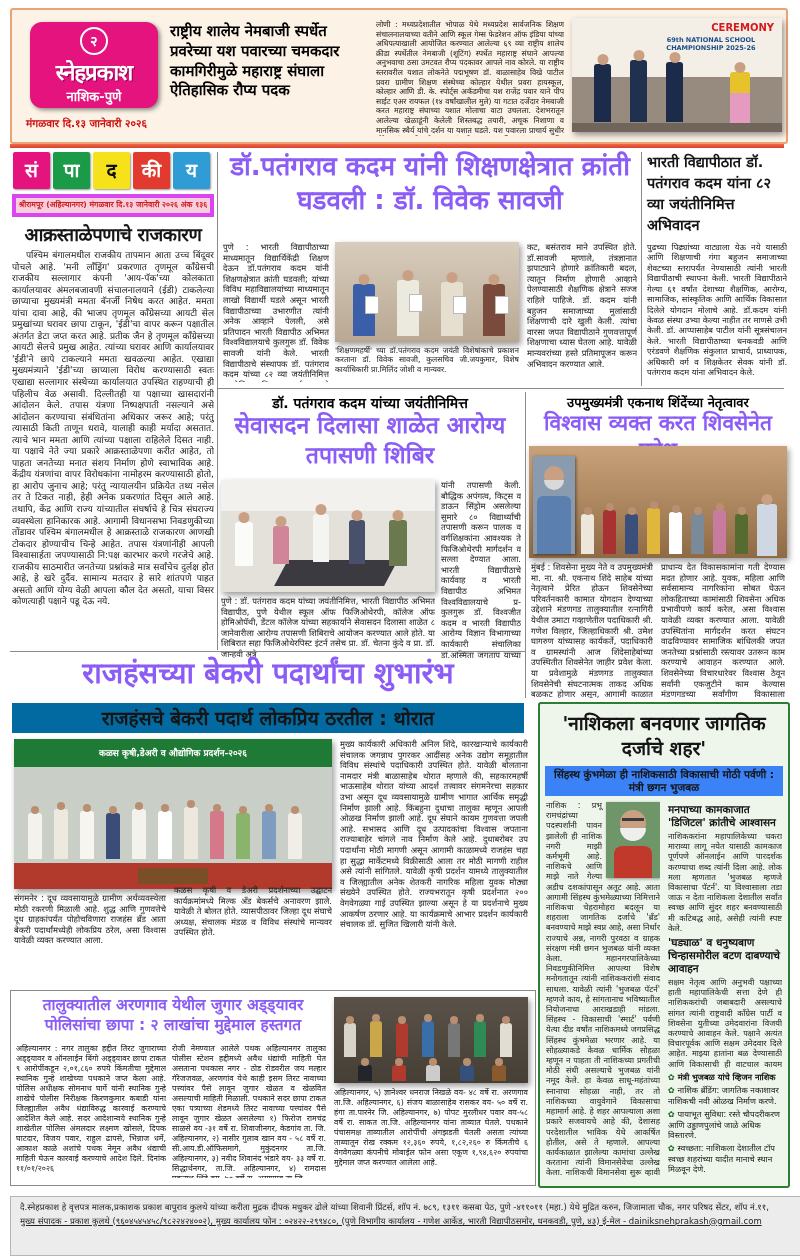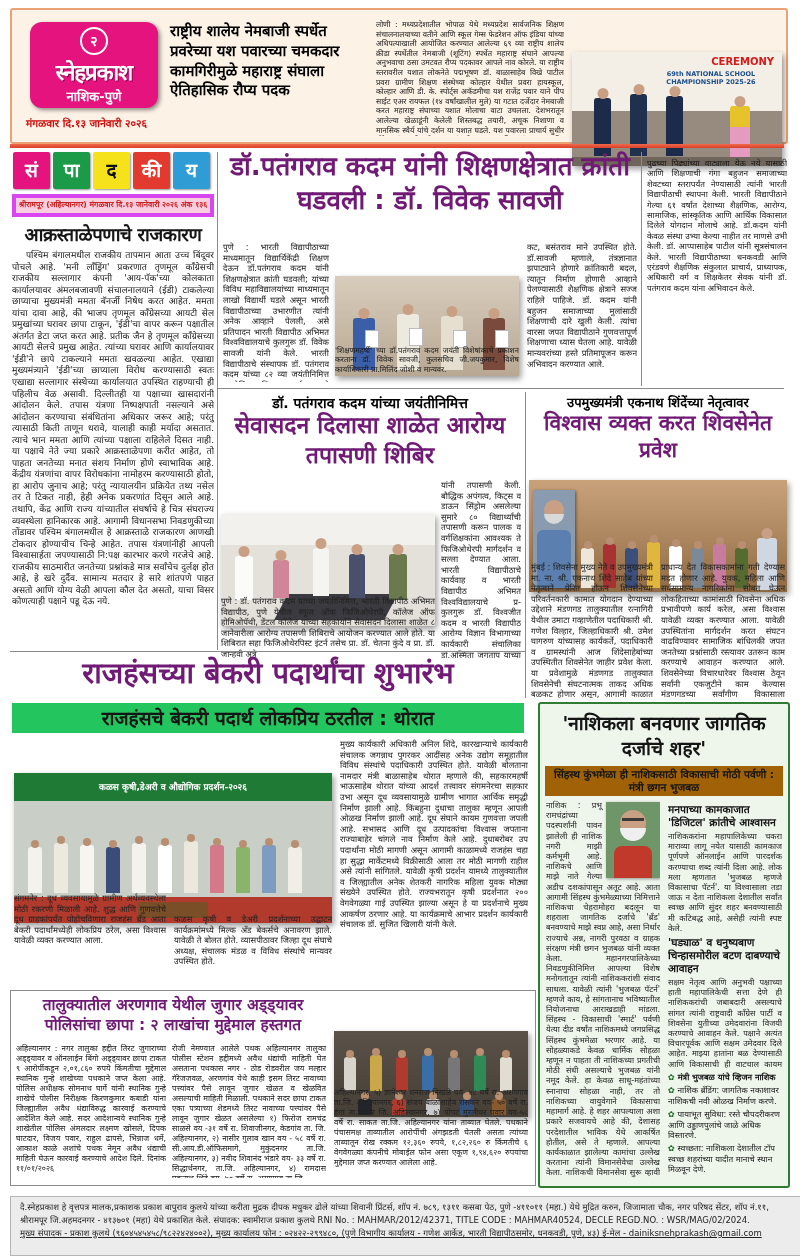--- a/index.html
+++ b/index.html
@@ -26,37 +26,37 @@
   .redrule{background:linear-gradient(#f0684a,#d9402a);}
 
   
   .ed-tile{width:37px;height:37px;display:inline-block;margin-right:3px;text-align:center;
            line-height:37px;font-size:19px;font-weight:bold;box-shadow:1px 1px 2px rgba(0,0,0,.4);border-radius:2px;}
   .ed-dateline{background:#f9cede;border:4px solid #d946ef;color:#c22;font-size:7.7px;font-weight:bold;
                text-align:center;line-height:14px;height:15px;}
   .ed-head{font-size:18.5px;font-weight:bold;text-align:center;letter-spacing:-0.4px;white-space:nowrap;}
 
   .kicker{font-weight:bold;text-align:center;color:#000;}
-  .headline{font-weight:bold;text-align:center;color:#701a75;line-height:1.3;}
-  .lavender{background:#22c55e;font-size:19px;font-weight:bold;text-align:center;line-height:30px;}
-
-  
-  .photo{position:absolute;box-shadow:2px 3px 6px rgba(0,0,0,.4);overflow:hidden;background:#cfc8bd;margin-top:34px;}
+  .headline{font-weight:bold;text-align:center;color:#8b5cf6;line-height:1.3;}
+  .lavender{background:#0369a1;font-size:19px;font-weight:bold;text-align:center;line-height:30px;}
+
+  
+  .photo{position:absolute;box-shadow:2px 3px 6px rgba(0,0,0,.4);overflow:hidden;background:#cfc8bd;}
   .fg{position:absolute;border-radius:3px 3px 0 0;}
   .fg::before{content:"";position:absolute;left:50%;top:-10px;transform:translateX(-50%);
               width:11px;height:11px;border-radius:50%;background:#c9a084;}
   .fg.s::before{width:8px;height:8px;top:-7px;background:#b98f72;}
   .banner-green{position:absolute;left:0;top:0;right:0;height:28px;background:#1e7a35;color:#fff;
                 font-size:9px;font-weight:bold;text-align:center;line-height:28px;}
   .carpet{position:absolute;left:0;bottom:0;right:0;height:26px;background:#b23a2c;}
 
   
   .greenbox{border:2px solid #2e7d32;background:#eef6ec;border-radius:3px;}
   .nb-head{font-size:19px;font-weight:bold;text-align:center;line-height:1.32;}
-  .nb-sub{background:#a16207;font-size:10.5px;font-weight:bold;text-align:center;line-height:13px;padding:2px 2px;}
+  .nb-sub{background:#3b82f6;font-size:10.5px;font-weight:bold;text-align:center;line-height:13px;padding:2px 2px;}
   .nb-subhead{font-size:10.5px;font-weight:bold;line-height:13px;margin:3px 0 2px;}
   .bullet{font-size:8.2px;line-height:10.4px;margin-top:3px;}
   .bullet::before{content:"✿ ";color:#1e6b24;}
   .bullet.b0{font-weight:bold;}
 
   .footer{background:#ececec;border:1px solid #b5b5b5;font-size:8.5px;line-height:12.5px;color:#222;padding:4px 9px;}
 
   .caption{font-size:7.6px;line-height:9.4px;}
 </style>
 </head>
@@ -107,20 +107,21 @@
     <div class="abs" style="left:30px;bottom:28px;width:12px;height:16px;background:#fff;border:1px solid #bbb;"></div>
     <div class="abs" style="left:74px;bottom:30px;width:12px;height:16px;background:#fff;border:1px solid #bbb;"></div>
     <div class="abs" style="left:118px;bottom:28px;width:12px;height:16px;background:#fff;border:1px solid #bbb;"></div>
     <div class="abs" style="left:160px;bottom:28px;width:12px;height:16px;background:#fff;border:1px solid #bbb;"></div>
   </div>
   <div class="abs caption just clip" style="left:335px;top:346px;width:184px;height:36px;">'शिक्षणमहर्षी' च्या डॉ.पतंगराव कदम जयंती विशेषांकाचे प्रकाशन करताना डॉ. विवेक सावजी, कुलसचिव जी.जयकुमार, विशेष कार्याधिकारी प्रा.मिलिंद जोशी व मान्यवर.</div>
   <div class="abs bodytxt just clip" style="left:527px;top:242px;width:110px;height:140px;">कट, बसंतराव माने उपस्थित होते. डॉ.सावजी म्हणाले, तंत्रज्ञानात झपाट्याने होणारे क्रांतिकारी बदल, त्यातून निर्माण होणारी आव्हाने पेलण्यासाठी शैक्षणिक क्षेत्राने सज्ज राहिले पाहिजे. डॉ. कदम यांनी बहुजन समाजाच्या मुलांसाठी शिक्षणाची दारे खुली केली. त्यांचा वारसा जपत विद्यापीठाने गुणवत्तापूर्ण शिक्षणाचा ध्यास घेतला आहे. यावेळी मान्यवरांच्या हस्ते प्रतिमापूजन करून अभिवादन करण्यात आले.</div>
 
   <div class="abs rule-v" style="left:641px;top:152px;height:234px;"></div>
   <div class="abs" style="left:647px;top:152px;width:140px;">
+    <div style="font-size:14.5px;font-weight:bold;line-height:1.45;">भारती विद्यापीठात डॉ. पतंगराव कदम यांना ८२ व्या जयंतीनिमित्त अभिवादन</div>
     <div class="just clip" style="margin-top:6px;height:142px;font-size:8.2px;line-height:10.4px;">पुढच्या पिढ्यांच्या वाट्याला येऊ नये यासाठी आणि शिक्षणाची गंगा बहुजन समाजाच्या शेवटच्या स्तरापर्यंत नेण्यासाठी त्यांनी भारती विद्यापीठाची स्थापना केली. भारती विद्यापीठाने गेल्या ६१ वर्षांत देशाच्या शैक्षणिक, आरोग्य, सामाजिक, सांस्कृतिक आणि आर्थिक विकासात दिलेले योगदान मोलाचे आहे. डॉ.कदम यांनी केवळ संस्था उभ्या केल्या नाहीत तर माणसे उभी केली. डॉ. आप्पासाहेब पाटील यांनी सूत्रसंचालन केले. भारती विद्यापीठाच्या धनकवडी आणि एरंडवणे शैक्षणिक संकुलात प्राचार्य, प्राध्यापक, अधिकारी वर्ग व शिक्षकेतर सेवक यांनी डॉ. पतंगराव कदम यांना अभिवादन केले.</div>
   </div>
   <div class="abs rule-h" style="left:218px;top:388px;width:566px;"></div>
 
   <div class="abs kicker" style="left:219px;top:393px;width:302px;font-size:14px;">डॉ. पतंगराव कदम यांच्या जयंतीनिमित्त</div>
   <div class="abs headline" style="left:219px;top:411px;width:302px;font-size:23px;">सेवासदन दिलासा शाळेत आरोग्य तपासणी शिबिर</div>
   <div class="photo" style="left:221px;top:480px;width:214px;height:112px;background:linear-gradient(#f2f1ee 0 28%,#e4e1db 28% 100%);">
     <div class="abs" style="left:60px;bottom:6px;width:110px;height:26px;background:#3a3a40;transform:skewX(-28deg);"></div>
     <i class="fg" style="left:14px;bottom:26px;width:18px;height:44px;background:#fbfbf9;"></i>
     <i class="fg" style="left:52px;bottom:28px;width:16px;height:38px;background:#d08598;"></i>
@@ -166,21 +167,21 @@
     <i class="fg s" style="left:144px;bottom:30px;width:14px;height:48px;background:#ffffff;"></i>
     <i class="fg s" style="left:170px;bottom:30px;width:14px;height:52px;background:#ece8dd;"></i>
     <i class="fg s" style="left:196px;bottom:30px;width:14px;height:48px;background:#d4788a;"></i>
     <i class="fg s" style="left:222px;bottom:30px;width:14px;height:46px;background:#8ab36b;"></i>
     <i class="fg s" style="left:248px;bottom:30px;width:14px;height:48px;background:#7e9bc0;"></i>
     <i class="fg s" style="left:274px;bottom:30px;width:14px;height:46px;background:#f0eee6;"></i>
     <div class="carpet"></div>
     <div class="abs" style="left:124px;bottom:5px;width:70px;height:16px;background:#7a4f28;border-radius:2px;"></div>
   </div>
   <div class="abs bodytxt just clip" style="left:14px;top:893px;width:152px;height:92px;">संगमनेर : दूध व्यवसायामुळे ग्रामीण अर्थव्यवस्थेला मोठी रकरणी मिळाली आहे. शुद्ध आणि गुणवत्तेचे दूध ग्राहकांपर्यंत पोहोचविणारा राजहंस ब्रँड आता बेकरी पदार्थांमध्येही लोकप्रिय ठरेल, असा विश्वास यावेळी व्यक्त करण्यात आला.</div>
-  <div class="abs bodytxt just clip" style="left:174px;top:914px;width:158px;height:92px;">कळस कृषी व डेअरी प्रदर्शनाच्या उद्घाटन कार्यक्रमांमध्ये मिल्क अँड बेकर्सचे अनावरण झाले. यावेळी ते बोलत होते. व्यासपीठावर जिल्हा दूध संघाचे अध्यक्ष, संचालक मंडळ व विविध संस्थांचे मान्यवर उपस्थित होते.</div>
+  <div class="abs bodytxt just clip" style="left:174px;top:885px;width:158px;height:92px;">कळस कृषी व डेअरी प्रदर्शनाच्या उद्घाटन कार्यक्रमांमध्ये मिल्क अँड बेकर्सचे अनावरण झाले. यावेळी ते बोलत होते. व्यासपीठावर जिल्हा दूध संघाचे अध्यक्ष, संचालक मंडळ व विविध संस्थांचे मान्यवर उपस्थित होते.</div>
   <div class="abs bodytxt just clip" style="left:340px;top:739px;width:188px;height:246px;">मुख्य कार्यकारी अधिकारी अनिल शिंदे, कारखान्याचे कार्यकारी संचालक जगन्नाथ पुगरकर आदींसह अनेक उद्योग समूहातील विविध संस्थांचे पदाधिकारी उपस्थित होते. यावेळी बोलताना नामदार मंत्री बाळासाहेब थोरात म्हणाले की, सहकारमहर्षी भाऊसाहेब थोरात यांच्या आदर्श तत्त्वावर संगमनेरचा सहकार उभा असून दूध व्यवसायामुळे ग्रामीण भागात आर्थिक समृद्धी निर्माण झाली आहे. किंबहुना दुधाचा तालुका म्हणून आपली ओळख निर्माण झाली आहे. दूध संघाने कायम गुणवत्ता जपली आहे. सभासद आणि दूध उत्पादकांचा विश्वास जपताना राज्याबाहेर चांगले नाव निर्माण केले आहे. दुधाबरोबर उप पदार्थांना मोठी मागणी असून आगामी काळामध्ये राजहंस चहा हा सुद्धा मार्केटमध्ये विक्रीसाठी आला तर मोठी मागणी राहील असे त्यांनी सांगितले. यावेळी कृषी प्रदर्शन यामध्ये तालुक्यातील व जिल्ह्यातील अनेक शेतकरी नागरिक महिला युवक मोठ्या संख्येने उपस्थित होते. राज्यभरातून कृषी प्रदर्शनात २०० वेगवेगळ्या गाई उपस्थित झाल्या असून हे या प्रदर्शनाचे मुख्य आकर्षण ठरणार आहे. या कार्यक्रमाचे आभार प्रदर्शन कार्यकारी संचालक डॉ. सुजित खिलारी यांनी केले.</div>
 
   <div class="abs" style="left:10px;top:990px;width:524px;height:194px;border:1px solid #8a8a8a;"></div>
   <div class="abs headline" style="left:16px;top:995px;width:314px;font-size:15.5px;">तालुक्यातील अरणगाव येथील जुगार अड्ड्यावर पोलिसांचा छापा : २ लाखांचा मुद्देमाल हस्तगत</div>
   <div class="abs bodytxt just clip" style="left:16px;top:1044px;width:150px;height:134px;font-size:7.9px;line-height:10px;">अहिल्यानगर : नगर तालुका हद्दीत तिरट जुगाराच्या अड्ड्यावर व ऑनलाईन बिंगो अड्ड्यावर छापा टाकत ९ आरोपींकडून २,०१,८६० रुपये किंमतीचा मुद्देमाल स्थानिक गुन्हे शाखेच्या पथकाने जप्त केला आहे. पोलिस अधीक्षक सोमनाथ घार्गे यांनी स्थानिक गुन्हे शाखेचे पोलीस निरीक्षक किरणकुमार कबाडी यांना जिल्ह्यातील अवैध धंद्याविरुद्ध कारवाई करण्याचे आदेशित केले आहे. सदर आदेशान्वये स्थानिक गुन्हे शाखेतील पोलिस अंमलदार लक्ष्मण खोसले, दिपक घाटदार, विजय पवार, राहुल ढापसे, भिन्नाज धर्मे, आकाश काळे अशांचे पथक नेमून अवैध धंद्याची माहिती घेऊन कारवाई करण्याचे आदेश दिले. दिनांक ११/०१/२०२६</div>
   <div class="abs bodytxt just clip" style="left:172px;top:1044px;width:154px;height:134px;font-size:7.9px;line-height:10px;">रोजी नेमण्यात आलेले पथक अहिल्यानगर तालुका पोलीस स्टेशन हद्दीमध्ये अवैध धंद्यांची माहिती घेत असताना पथकास नगर - ठोड रोडवरील जय मल्हार गॅरेजजवळ, अरणगांव येथे काही इसम तिरट नावाच्या पत्त्यांवर पैसे लावून जुगार खेळत व खेळवित असल्याची माहिती मिळाली. पथकाने सदर छापा टाकत एका पत्र्याच्या शेडमध्ये तिरट नावाच्या पत्त्यांवर पैसे लावून जुगार खेळत असलेल्या १) फिरोज रामचंद्र साळसे वय -३१ वर्षे रा. शिवाजीनगर, केडगांव ता. जि. अहिल्यानगर, २) नासीर गुलाब खान वय - ५८ वर्षे रा. सी.आय.डी.ऑफिसमागे, मुकुंदनगर ता.जि. अहिल्यानगर, ३) नवीद शिवानंद भंडारे वय- ३३ वर्षे रा. सिद्धार्थनगर, ता.जि. अहिल्यानगर, ४) रामदास एकनाथ शिंदे वय- ७० वर्षे रा. अरणगाव ता.जि.</div>
   <div class="photo" style="left:334px;top:997px;width:194px;height:86px;background:linear-gradient(#5a5248,#463f36);">
     <i class="fg s" style="left:10px;bottom:26px;width:12px;height:34px;background:#d8d4cc;"></i>
     <i class="fg s" style="left:36px;bottom:26px;width:12px;height:36px;background:#caa84a;"></i>
     <i class="fg s" style="left:62px;bottom:26px;width:12px;height:34px;background:#b03a2e;"></i>
@@ -216,17 +217,16 @@
       <div class="bullet b0">मंत्री भुजबळ यांचे व्हिजन नाशिक</div>
       <div class="bullet">नाशिक ब्रँडिंग: जागतिक नकाशावर नाशिकची नवी ओळख निर्माण करणे.</div>
       <div class="bullet">पायाभूत सुविधा: रस्ते चौपदरीकरण आणि उड्डाणपुलांचे जाळे अधिक विस्तारणे.</div>
       <div class="bullet">स्वच्छता: नाशिकला देशातील टॉप स्वच्छ शहरांच्या यादीत मानाचे स्थान मिळवून देणे.</div>
       <div class="bullet">पारदर्शकता: मनपा प्रशासन प्रश्नांनामुक्त आणि हायटेक करणे.</div>
     </div>
   </div>
 
   <div class="abs footer" style="left:10px;top:1196px;width:774px;height:50px;">
     <div>दै.स्नेहप्रकाश हे वृत्तपत्र मालक,प्रकाशक प्रकाश बापुराव कुलथे यांच्या करीता मुद्रक दीपक मधुकर ढोले यांच्या शिवानी प्रिंटर्स, शॉप नं. ७८९, १३११ कसबा पेठ, पुणे -४११०११ (महा.) येथे मुद्रित करुन, जिजामाता चौक, नगर परिषद सेंटर, शॉप नं.११,</div>
-    <div>श्रीरामपूर जि.अहमदनगर - ४१३७०१ (महा) येथे प्रकाशित केले. संपादक: स्वामीराज प्रकाश कुलथे RNI No. : MAHMAR/2012/42371,  TITLE CODE : MAHMAR40524,  DECLE REGD.NO. : WSR/MAG/02/2024.</div>
     <div style="margin-top:1px;text-decoration:underline;">मुख्य संपादक - प्रकाश कुलथे (९६०४५४५४५८/९८२२४२४००२), मुख्य कार्यालय फोन : ०२४२२-२९९४८०, (पुणे विभागीय कार्यालय - गणेश आर्केड, भारती विद्यापीठसमोर, धनकवडी, पुणे, ४३) ई-मेल - dainiksnehprakash@gmail.com</div>
   </div>
 
 </div>
 
 </body></html>

